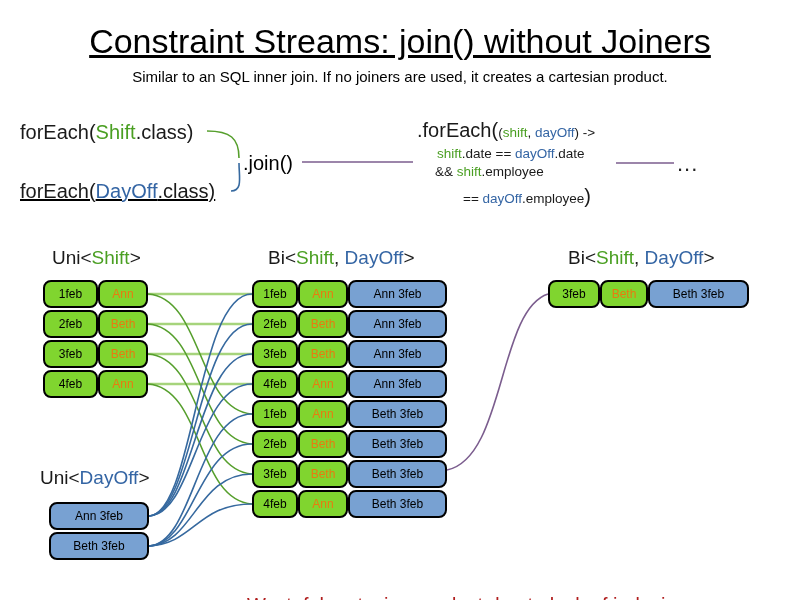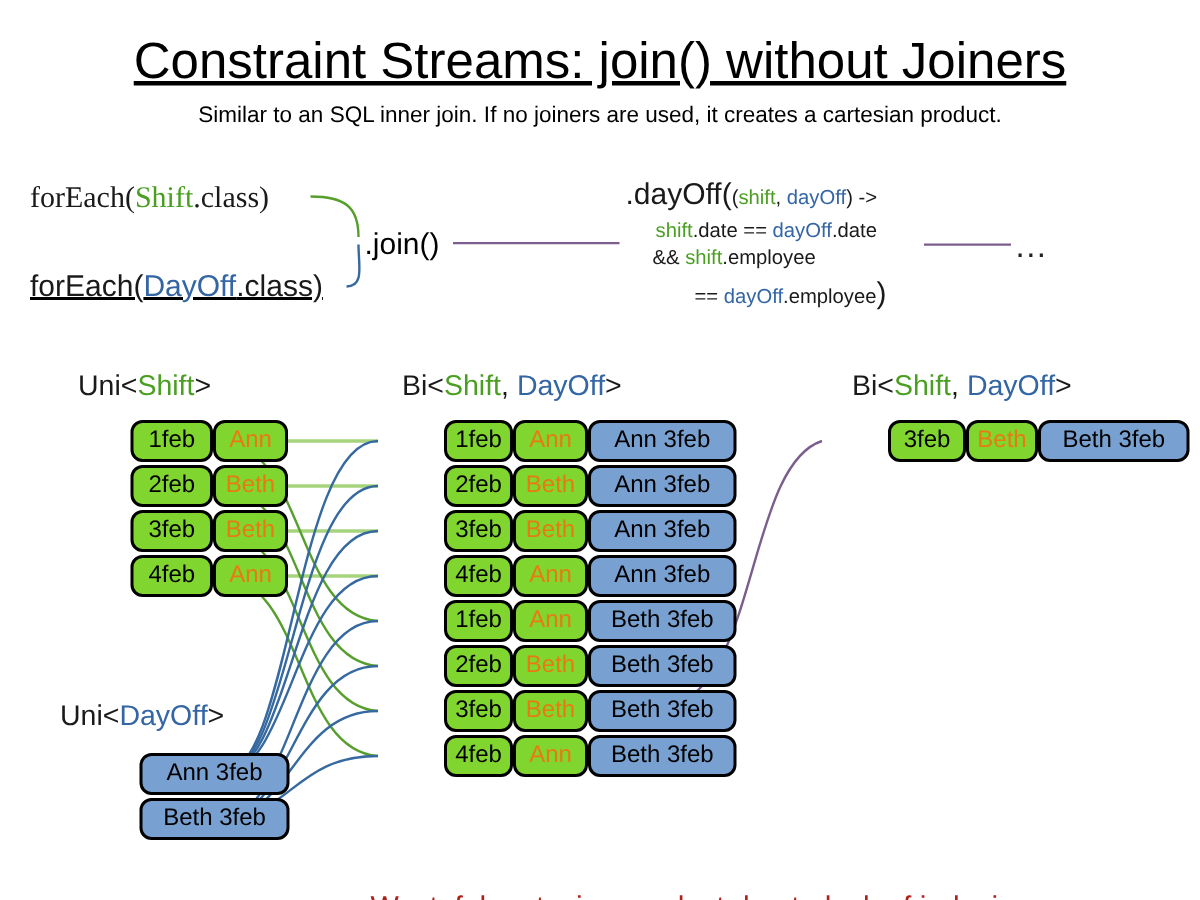--- a/index.html
+++ b/index.html
@@ -21,22 +21,22 @@
   .code-sm{white-space:pre;font-size:13.5px;line-height:1.2;}
   .lg{font-size:20px;}
   .k{color:#1a1a1a;}
   .g{color:var(--text-green);}
   .b{color:var(--text-blue);}
   .hdr{white-space:pre;font-size:19px;}
   .ellipsis{font-size:22px;color:#222;letter-spacing:1px;}
   .warning{font-size:20px;line-height:29px;color:var(--warning-red);white-space:pre;}
   .cell{
     position:absolute;display:flex;align-items:center;justify-content:center;
-    border:2px solid #000;border-radius:8px;font-size:16px;line-height:1;
-    z-index:2;white-space:pre;margin-left:44px;
+    border:2px solid #000;border-radius:8px;font-size:12px;line-height:1;
+    z-index:2;white-space:pre;
   }
   .cell.date{background:var(--box-green);color:#000;}
   .cell.emp{background:var(--box-green);color:var(--text-orange);}
   .cell.off{background:var(--box-blue);color:#000;}
   svg#links{position:absolute;left:0;top:0;z-index:1;}
   svg#links path{fill:none;}
   .p-green{stroke:var(--line-green-dark);stroke-width:1.6;}
   .p-blue{stroke:var(--line-blue);stroke-width:1.6;}
   .p-purple{stroke:var(--line-purple);stroke-width:1.5;}
 </style>
@@ -63,27 +63,27 @@
     <path d="M 149 546 C 194 544, 197 414, 252 414" stroke="#36699f" stroke-width="1.6" fill="none"></path>
     <path d="M 149 546 C 194 544, 197 444, 252 444" stroke="#36699f" stroke-width="1.6" fill="none"></path>
     <path d="M 149 546 C 194 544, 197 474, 252 474" stroke="#36699f" stroke-width="1.6" fill="none"></path>
     <path d="M 149 546 C 194 544, 197 504, 252 504" stroke="#36699f" stroke-width="1.6" fill="none"></path>
     <path d="M 447 470 C 505 458, 498 310, 548 294" stroke="#7b5d8e" stroke-width="1.6" fill="none"></path>
   </svg>
 
 <div class="abs title">Constraint Streams: join() without Joiners</div>
 <div class="abs subtitle">Similar to an SQL inner join. If no joiners are used, it creates a cartesian product.</div>
 
-<div class="abs code" style="left:20px;top:121px;font-family:Liberation Serif, serif;"><span class="k">forEach(</span><span class="g">Shift</span><span class="k">.class)</span></div>
+<div class="abs code" style="left:20px;top:121px;"><span class="k">forEach(</span><span class="g">Shift</span><span class="k">.class)</span></div>
 
 <div class="abs code" style="left:20px;top:180px;text-decoration:underline;"><span class="k">forEach(</span><span class="b">DayOff</span><span class="k">.class)</span></div>
 
 <div class="abs code" style="left:243px;top:152px;">.join()</div>
 
-<div class="abs code-sm" style="left:417px;top:118px;"><span class="lg k">.dayOff(</span><span class="k">(</span><span class="g">shift</span><span class="k">, </span><span class="b">dayOff</span><span class="k">) -&gt;</span></div>
+<div class="abs code-sm" style="left:417px;top:118px;"><span class="lg k">.forEach(</span><span class="k">(</span><span class="g">shift</span><span class="k">, </span><span class="b">dayOff</span><span class="k">) -&gt;</span></div>
 
 <div class="abs code-sm" style="left:437px;top:146px;"><span class="g">shift</span><span class="k">.date == </span><span class="b">dayOff</span><span class="k">.date</span></div>
 
 <div class="abs code-sm" style="left:435px;top:164px;"><span class="k">&amp;&amp; </span><span class="g">shift</span><span class="k">.employee</span></div>
 
 <div class="abs code-sm" style="left:463px;top:184px;"><span class="k">== </span><span class="b">dayOff</span><span class="k">.employee</span><span class="lg k">)</span></div>
 
 <div class="abs ellipsis" style="left:677px;top:151px;">...</div>
 
 <div class="abs hdr" style="left:52px;top:247px;"><span class="k">Uni&lt;</span><span class="g">Shift</span><span class="k">&gt;</span></div>

